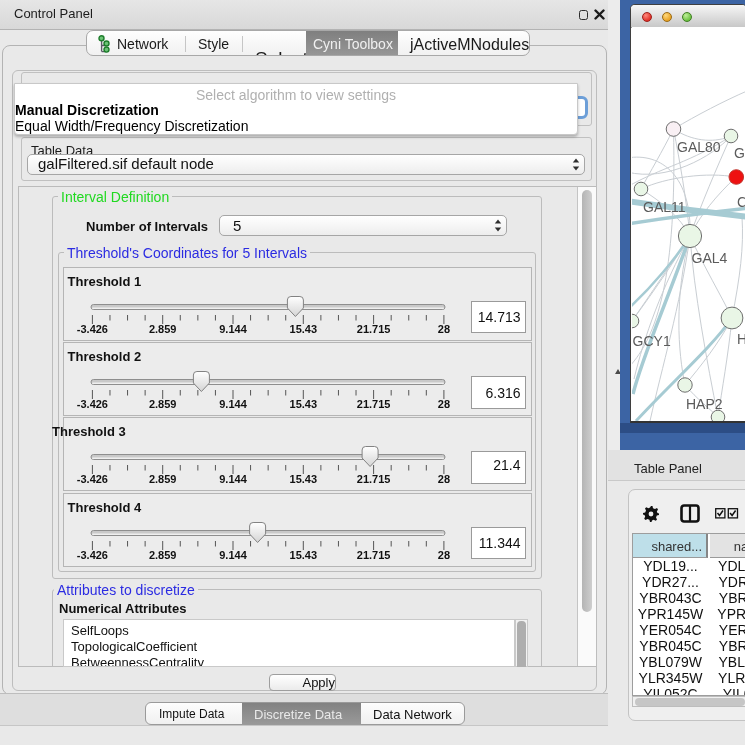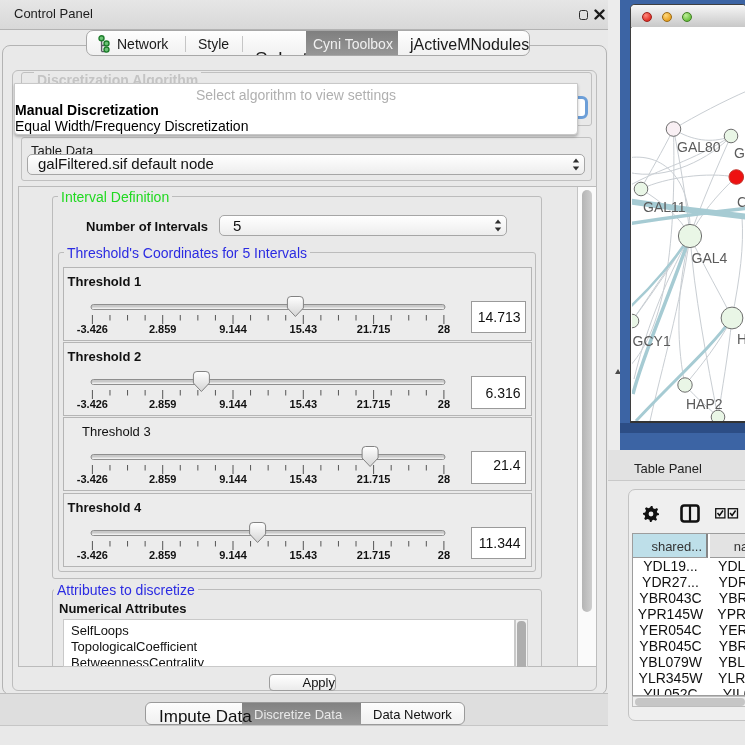--- a/index.html
+++ b/index.html
@@ -38,21 +38,20 @@
     <circle cx="10.5" cy="14.6" r="2.5" fill="#6cc476" stroke="#1e7d2c" stroke-width="1.4"></circle>
   </svg>
   <div class="abs" style="left:30px;top:5px;font-size:14px;color:#1a1a1a;">Network</div>
   <div class="abs" style="left:111px;top:5px;font-size:14px;color:#1a1a1a;">Style</div>
   <div class="abs" style="left:168px;top:5px;font-size:19px;color:#1a1a1a;margin-top:12px;">Select</div>
   <div class="abs" style="left:226px;top:5px;font-size:14px;color:#f0f0f0;">Cyni Toolbox</div>
   <div class="abs" style="left:323px;top:5px;font-size:16px;color:#1a1a1a;">jActiveMNodules</div>
 </div>
 
 <div class="abs" style="left:21px;top:72px;width:571px;height:54px;border:1px solid #c0c0c0;border-radius:3px;"></div>
-<div class="abs" style="left:34px;top:72px;font-size:14px;font-weight:bold;color:#c4c4c4;background:#e9e9e9;padding:0 3px;">Discretization Algorithm</div>
 
 <div class="abs" style="left:562px;top:96px;width:26px;height:23px;border:3px solid #6d9fd8;border-radius:6px;background:#fff;"></div>
 
 <div class="abs" style="left:21px;top:137px;width:571px;height:44px;border:1px solid #c0c0c0;border-radius:3px;"></div>
 <div class="abs" style="left:31px;top:143px;font-size:13px;color:#1c1c1c;">Table Data</div>
 <div class="abs" style="left:27px;top:154px;width:558px;height:21px;background:linear-gradient(#ffffff,#ededed);border:1px solid #a6a6a6;border-radius:5px;"></div>
 <div class="abs" style="left:38px;top:155px;font-size:15px;color:#111;">galFiltered.sif default node</div>
 <svg class="abs" style="left:572px;top:158px;" width="8" height="13" viewBox="0 0 8 13">
   <path d="M4 0.5 L7.2 4.5 L0.8 4.5 Z" fill="#2e2e2e"></path>
       <path d="M4 12.5 L7.2 8.5 L0.8 8.5 Z" fill="#2e2e2e"></path>
@@ -156,21 +155,21 @@
         <defs>
           <linearGradient id="thg2" x1="0" y1="0" x2="0" y2="1">
             <stop offset="0" stop-color="#ffffff"></stop>
             <stop offset="1" stop-color="#d4d4d4"></stop>
           </linearGradient>
         </defs>
       </svg>
       <div class="abs" style="left:470.5px;top:376px;width:55px;height:32.5px;background:#fff;border:1.5px solid #9a9a9a;"></div>
       <div class="abs" style="left:470.5px;top:384.5px;width:50px;text-align:right;font-size:14px;color:#111;">6.316</div>
       <div class="abs" style="left:62.5px;top:417.3px;width:469px;height:74px;border:1px solid #b5b5b5;background:#ececec;"></div>
-      <div class="abs" style="left:82px;top:424.3px;font-size:13px;font-weight:normal;color:#111;">Threshold 3</div>
+      <div class="abs" style="left:52px;top:424.3px;font-size:13px;font-weight:bold;color:#111;">Threshold 3</div>
       <svg class="abs" style="left:62.5px;top:417.3px;" width="469" height="74" viewBox="0 0 469 74">
         <rect x="28" y="37.5" width="354" height="5" rx="2.5" fill="#c9c9c9" stroke="#8e8e8e" stroke-width="1"></rect>
         <rect x="29" y="40.5" width="352" height="1.5" rx="0.7" fill="#efefef"></rect>
         <line x1="29.400000000000006" y1="48" x2="29.400000000000006" y2="57" stroke="#555" stroke-width="1"></line>
         <line x1="46.97500000000001" y1="48" x2="46.97500000000001" y2="53.5" stroke="#555" stroke-width="1"></line>
         <line x1="64.55000000000001" y1="48" x2="64.55000000000001" y2="53.5" stroke="#555" stroke-width="1"></line>
         <line x1="82.125" y1="48" x2="82.125" y2="53.5" stroke="#555" stroke-width="1"></line>
         <line x1="99.7" y1="48" x2="99.7" y2="57" stroke="#555" stroke-width="1"></line>
         <line x1="117.275" y1="48" x2="117.275" y2="53.5" stroke="#555" stroke-width="1"></line>
         <line x1="134.85" y1="48" x2="134.85" y2="53.5" stroke="#555" stroke-width="1"></line>
@@ -254,21 +253,21 @@
 <div class="abs" style="left:63px;top:619px;width:452px;height:48px;background:#fff;border:1px solid #c9c9c9;overflow:hidden;">
   <div style="padding:3px 0 0 7px;font-size:13px;color:#111;line-height:16px;">SelfLoops<br>TopologicalCoefficient<br>BetweennessCentrality</div>
 </div>
 <div class="abs" style="left:515px;top:619px;width:13px;height:48px;background:#f2f2f2;border:1px solid #c9c9c9;"></div>
 <div class="abs" style="left:517px;top:621px;width:9px;height:46px;background:#aeaeae;border-radius:4px 4px 0 0;"></div>
 
 <div class="abs" style="left:269px;top:674px;width:67px;height:17px;background:linear-gradient(#ffffff,#ebebeb);border:1px solid #9e9e9e;border-radius:4px;text-align:right;font-size:13px;color:#111;line-height:15px;">Apply</div>
 
 <div class="abs" style="left:145px;top:702px;width:320px;height:23px;background:linear-gradient(#fdfdfd,#f0f0f0);border:1px solid #9a9a9a;border-radius:6px;overflow:hidden;">
   <div class="abs" style="left:96px;top:0;width:119px;height:23px;background:linear-gradient(#828282,#9b9b9b);"></div>
-  <div class="abs" style="left:13px;top:4px;font-size:17px;color:#111;">Impute Data</div>
+  <div class="abs" style="left:13px;top:4px;font-size:12px;color:#111;">Impute Data</div>
   <div class="abs" style="left:108px;top:4px;font-size:13px;color:#e9e9e9;">Discretize Data</div>
   <div class="abs" style="left:227px;top:4px;font-size:13px;color:#111;">Data Network</div>
 </div>
 
 <div class="abs" style="left:14px;top:83px;width:564px;height:52px;background:#fff;border:1px solid #c8c8c8;border-radius:0 0 4px 4px;box-shadow:0 2px 3px rgba(0,0,0,0.25);"></div>
 <div class="abs" style="left:196px;top:87px;font-size:14px;color:#b0b0b0;">Select algorithm to view settings</div>
 <div class="abs" style="left:15px;top:102px;font-size:14px;font-weight:bold;color:#000;">Manual Discretization</div>
 <div class="abs" style="left:15px;top:118px;font-size:14px;color:#000;">Equal Width/Frequency Discretization</div>
 
 <div class="abs" style="left:608px;top:0;width:14px;height:745px;background:#ececec;"></div>

